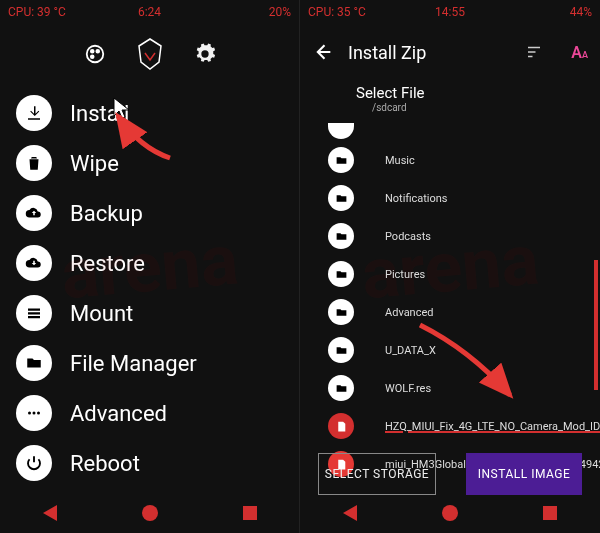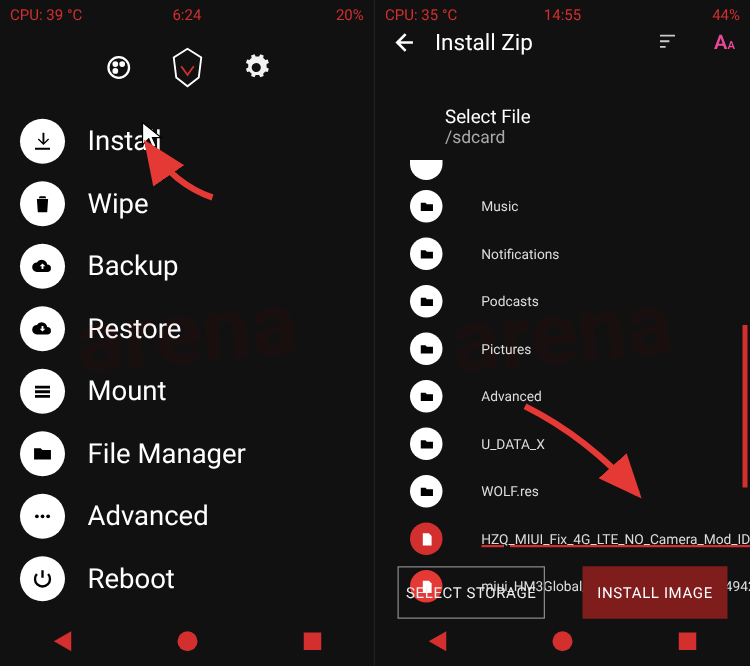--- a/index.html
+++ b/index.html
@@ -65,29 +65,29 @@
     height: 40px;
     display:flex; align-items:center; justify-content:space-around;
     color:#d32f2f;
   }
   .nav-tri { width:0;height:0;border-top:8px solid transparent;border-bottom:8px solid transparent;border-right:14px solid #d32f2f;}
   .nav-circ { width:16px;height:16px;border-radius:50%;background:#d32f2f;}
   .nav-sq { width:14px;height:14px;background:#d32f2f;}
   
   .appbar {
     height: 56px;
-    display:flex; 
+    display:flex; align-items:center;
     padding: 0 12px;
     gap: 16px;
   }
   .appbar .title { font-size:18px; flex:1;}
   .appbar .act { margin-left:12px; color:#ec4899; font-size:16px;}
   .section-head { padding: 4px 4px 2px 56px;}
   .section-head .sf { font-size:15px; }
-  .section-head .path { font-size:14px; color:#aaa;}
+  .section-head .path { font-size:10px; color:#aaa;margin-left:16px;}
   .filelist { padding: 6px 0 0 28px; }
   .file-row {
     display:flex; align-items:center;
     height: 38px; gap: 31px;
     position:relative;
   }
   .file-icon {
     width:26px;height:26px;border-radius:50%;background:#fff;
     display:flex;align-items:center;justify-content:center;color:#000;flex-shrink:0;
   }
@@ -99,21 +99,21 @@
   .btnbar {
     position:absolute; bottom:38px; left:0; right:0;
     display:flex; gap:30px; padding:0 18px;
   }
   .btn {
     flex:1; height:42px;
     display:flex;align-items:center;justify-content:center;
     font-size:12px; letter-spacing:0.5px;
   }
   .btn.outline { border:1px solid #888; color:#eee;}
-  .btn.primary { background:#7f1d1d; color:#fff;}
+  .btn.primary { background:#4c1d95; color:#fff;}
   
   .arrow {
     position:absolute; pointer-events:none;
   }
   svg { display:block; }
 </style>
 </head>
 <body>
 
 <div class="phone left">

